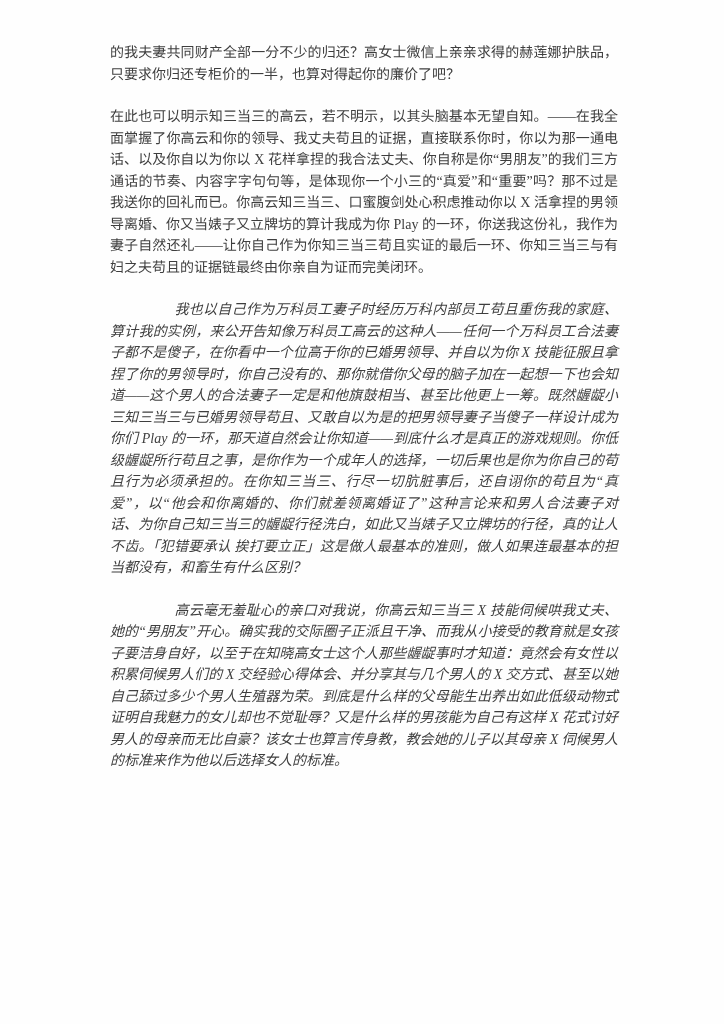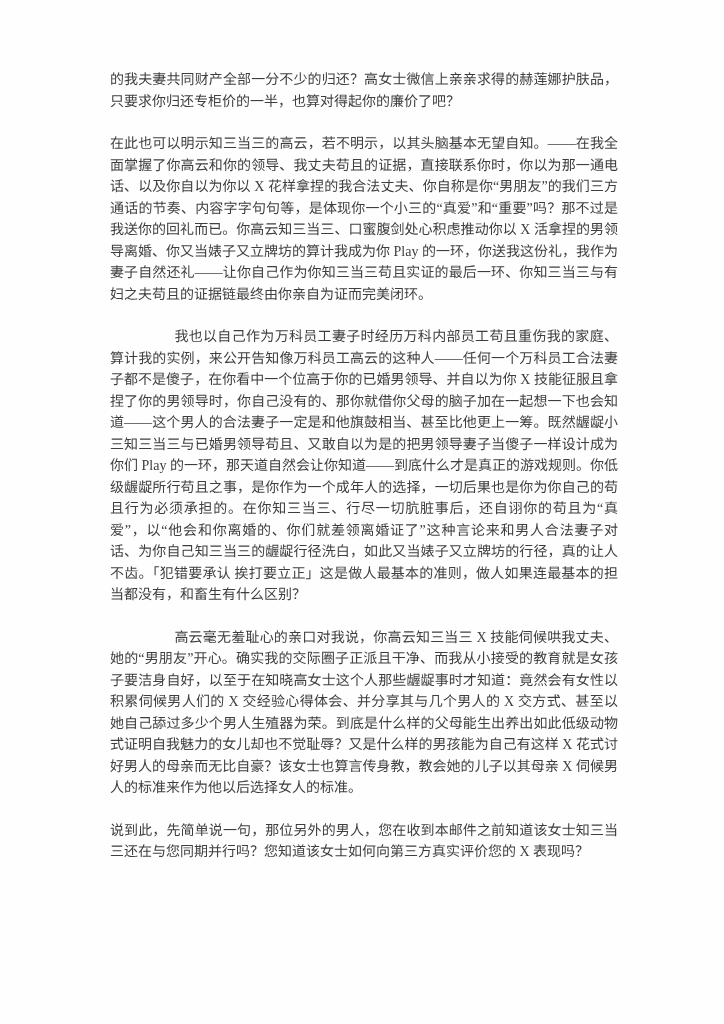--- a/index.html
+++ b/index.html
@@ -10,37 +10,36 @@
   body {
     width: 724px;
     height: 1024px;
     overflow: hidden;
   }
   .page {
     box-sizing: border-box;
     width: 724px;
     height: 1024px;
     background: #fefefe;
-    padding: 69px 106px 40px 110px;
+    padding: 42px 106px 40px 110px;
   }
   .para {
     font-family: "Liberation Serif", "DejaVu Serif", serif;
     font-size: 14px;
     line-height: 21.5px;
     color: #3e3e3e;
     margin: 0 0 21px 0;
     text-align: justify;
     text-justify: inter-ideograph;
     word-break: break-all;
   }
-  .indent-lg { text-indent: 4.6em; }
+  .indent-lg { text-indent: 4.6em; font-style: italic; }
   .indent-sm { text-indent: 2.4em; }
 </style>
 </head>
 <body>
 
 <div class="page">
   <p class="para">的我夫妻共同财产全部一分不少的归还？高女士微信上亲亲求得的赫莲娜护肤品，只要求你归还专柜价的一半，也算对得起你的廉价了吧？</p>
   <p class="para">在此也可以明示知三当三的高云，若不明示，以其头脑基本无望自知。——在我全面掌握了你高云和你的领导、我丈夫苟且的证据，直接联系你时，你以为那一通电话、以及你自以为你以 X 花样拿捏的我合法丈夫、你自称是你“男朋友”的我们三方通话的节奏、内容字字句句等，是体现你一个小三的“真爱”和“重要”吗？那不过是我送你的回礼而已。你高云知三当三、口蜜腹剑处心积虑推动你以 X 活拿捏的男领导离婚、你又当婊子又立牌坊的算计我成为你 Play 的一环，你送我这份礼，我作为妻子自然还礼——让你自己作为你知三当三苟且实证的最后一环、你知三当三与有妇之夫苟且的证据链最终由你亲自为证而完美闭环。</p>
   <p class="para indent-lg">我也以自己作为万科员工妻子时经历万科内部员工苟且重伤我的家庭、算计我的实例，来公开告知像万科员工高云的这种人——任何一个万科员工合法妻子都不是傻子，在你看中一个位高于你的已婚男领导、并自以为你 X 技能征服且拿捏了你的男领导时，你自己没有的、那你就借你父母的脑子加在一起想一下也会知道——这个男人的合法妻子一定是和他旗鼓相当、甚至比他更上一筹。既然龌龊小三知三当三与已婚男领导苟且、又敢自以为是的把男领导妻子当傻子一样设计成为你们 Play 的一环，那天道自然会让你知道——到底什么才是真正的游戏规则。你低级龌龊所行苟且之事，是你作为一个成年人的选择，一切后果也是你为你自己的苟且行为必须承担的。在你知三当三、行尽一切肮脏事后，还自诩你的苟且为“真爱”，以“他会和你离婚的、你们就差领离婚证了”这种言论来和男人合法妻子对话、为你自己知三当三的龌龊行径洗白，如此又当婊子又立牌坊的行径，真的让人不齿。「犯错要承认 挨打要立正」这是做人最基本的准则，做人如果连最基本的担当都没有，和畜生有什么区别？</p>
   <p class="para indent-lg">高云毫无羞耻心的亲口对我说，你高云知三当三 X 技能伺候哄我丈夫、她的“男朋友”开心。确实我的交际圈子正派且干净、而我从小接受的教育就是女孩子要洁身自好，以至于在知晓高女士这个人那些龌龊事时才知道：竟然会有女性以积累伺候男人们的 X 交经验心得体会、并分享其与几个男人的 X 交方式、甚至以她自己舔过多少个男人生殖器为荣。到底是什么样的父母能生出养出如此低级动物式证明自我魅力的女儿却也不觉耻辱？又是什么样的男孩能为自己有这样 X 花式讨好男人的母亲而无比自豪？该女士也算言传身教，教会她的儿子以其母亲 X 伺候男人的标准来作为他以后选择女人的标准。</p>
-  <p class="para">说到此，先简单说一句，那位另外的男人，您在收到本邮件之前知道该女士知三当三还在与您同期并行吗？您知道该女士如何向第三方真实评价您的 X 表现吗？</p>
 </div>
 
 </body></html>

